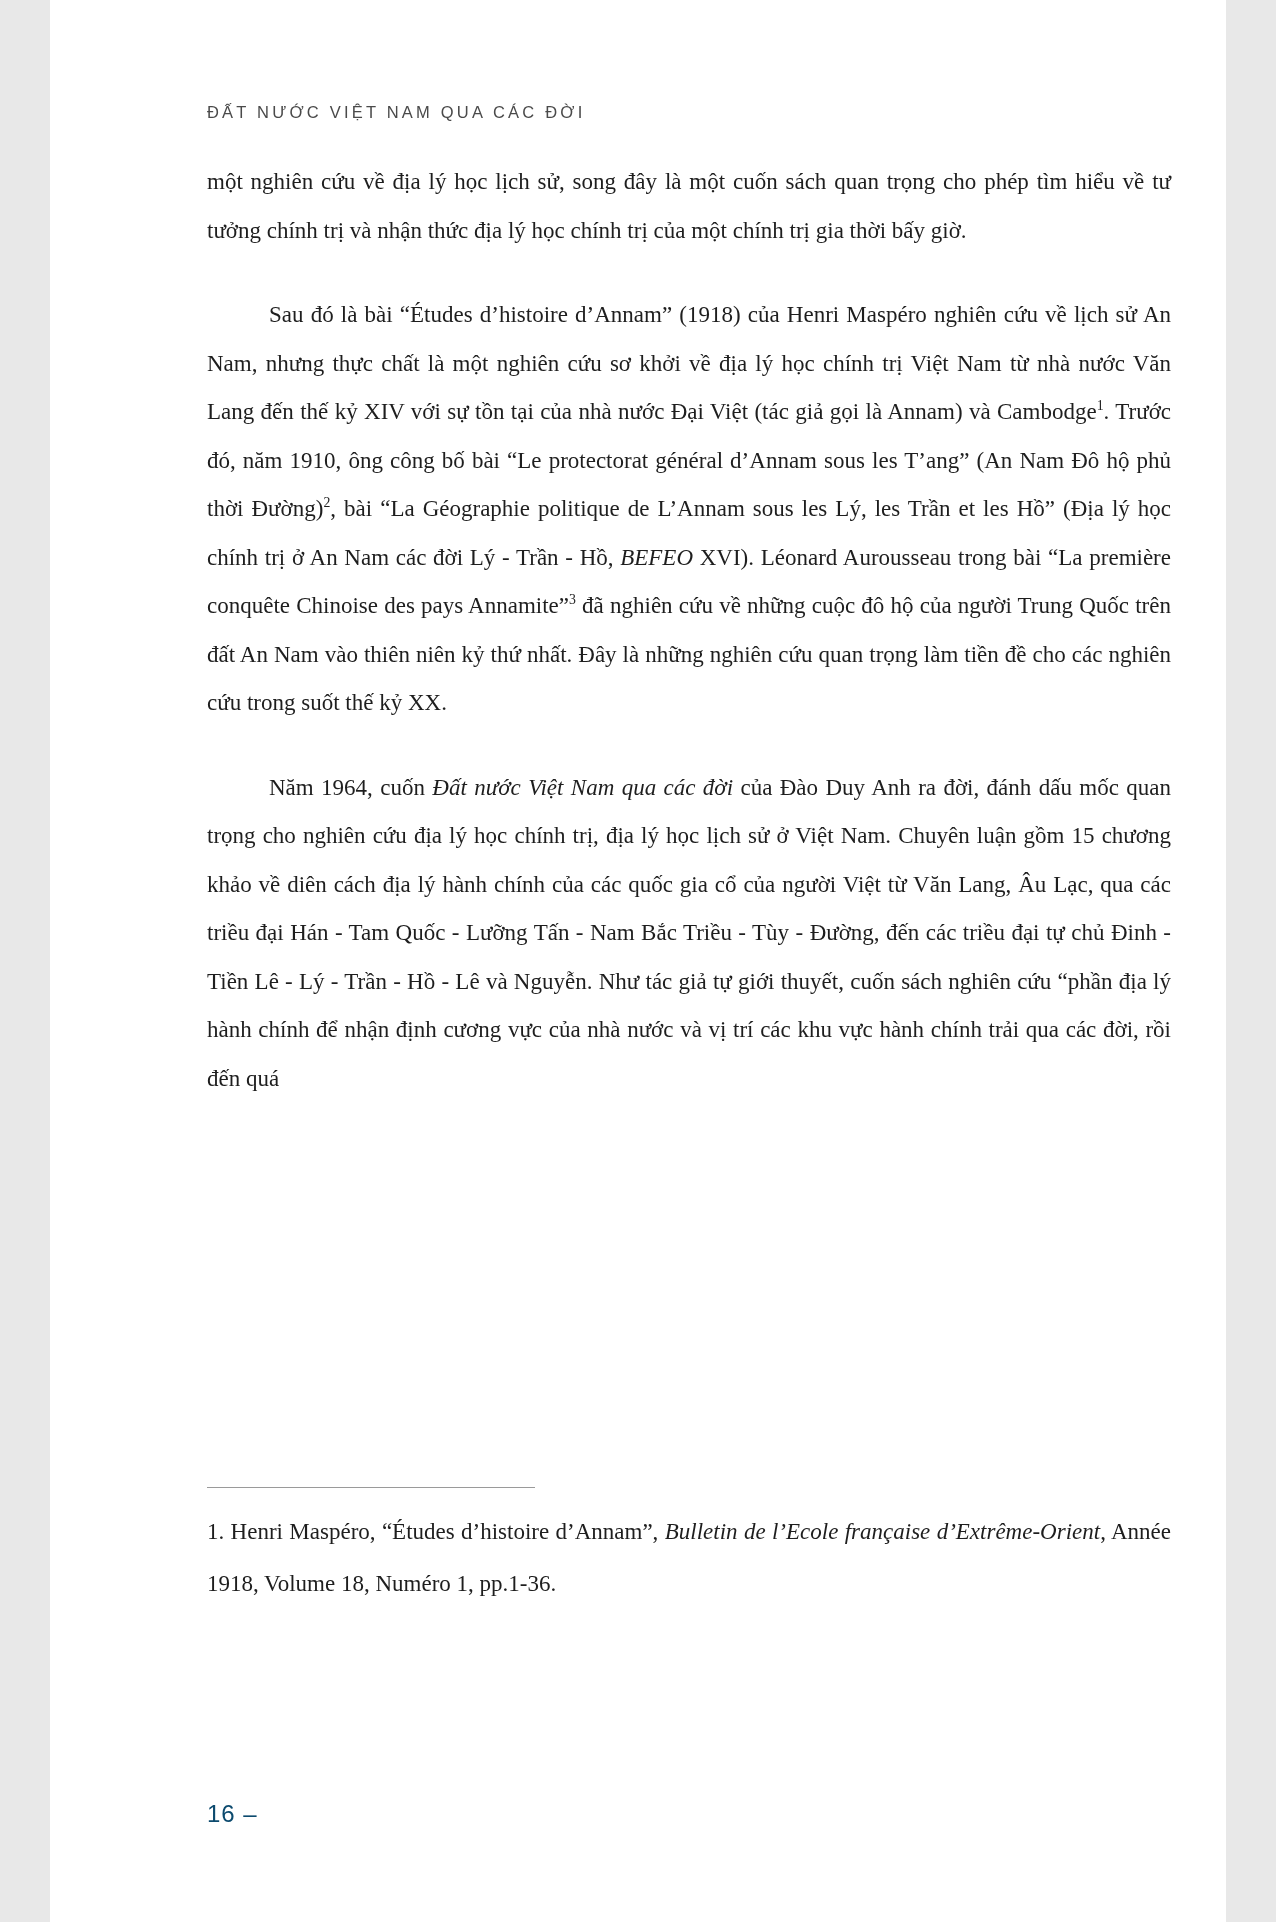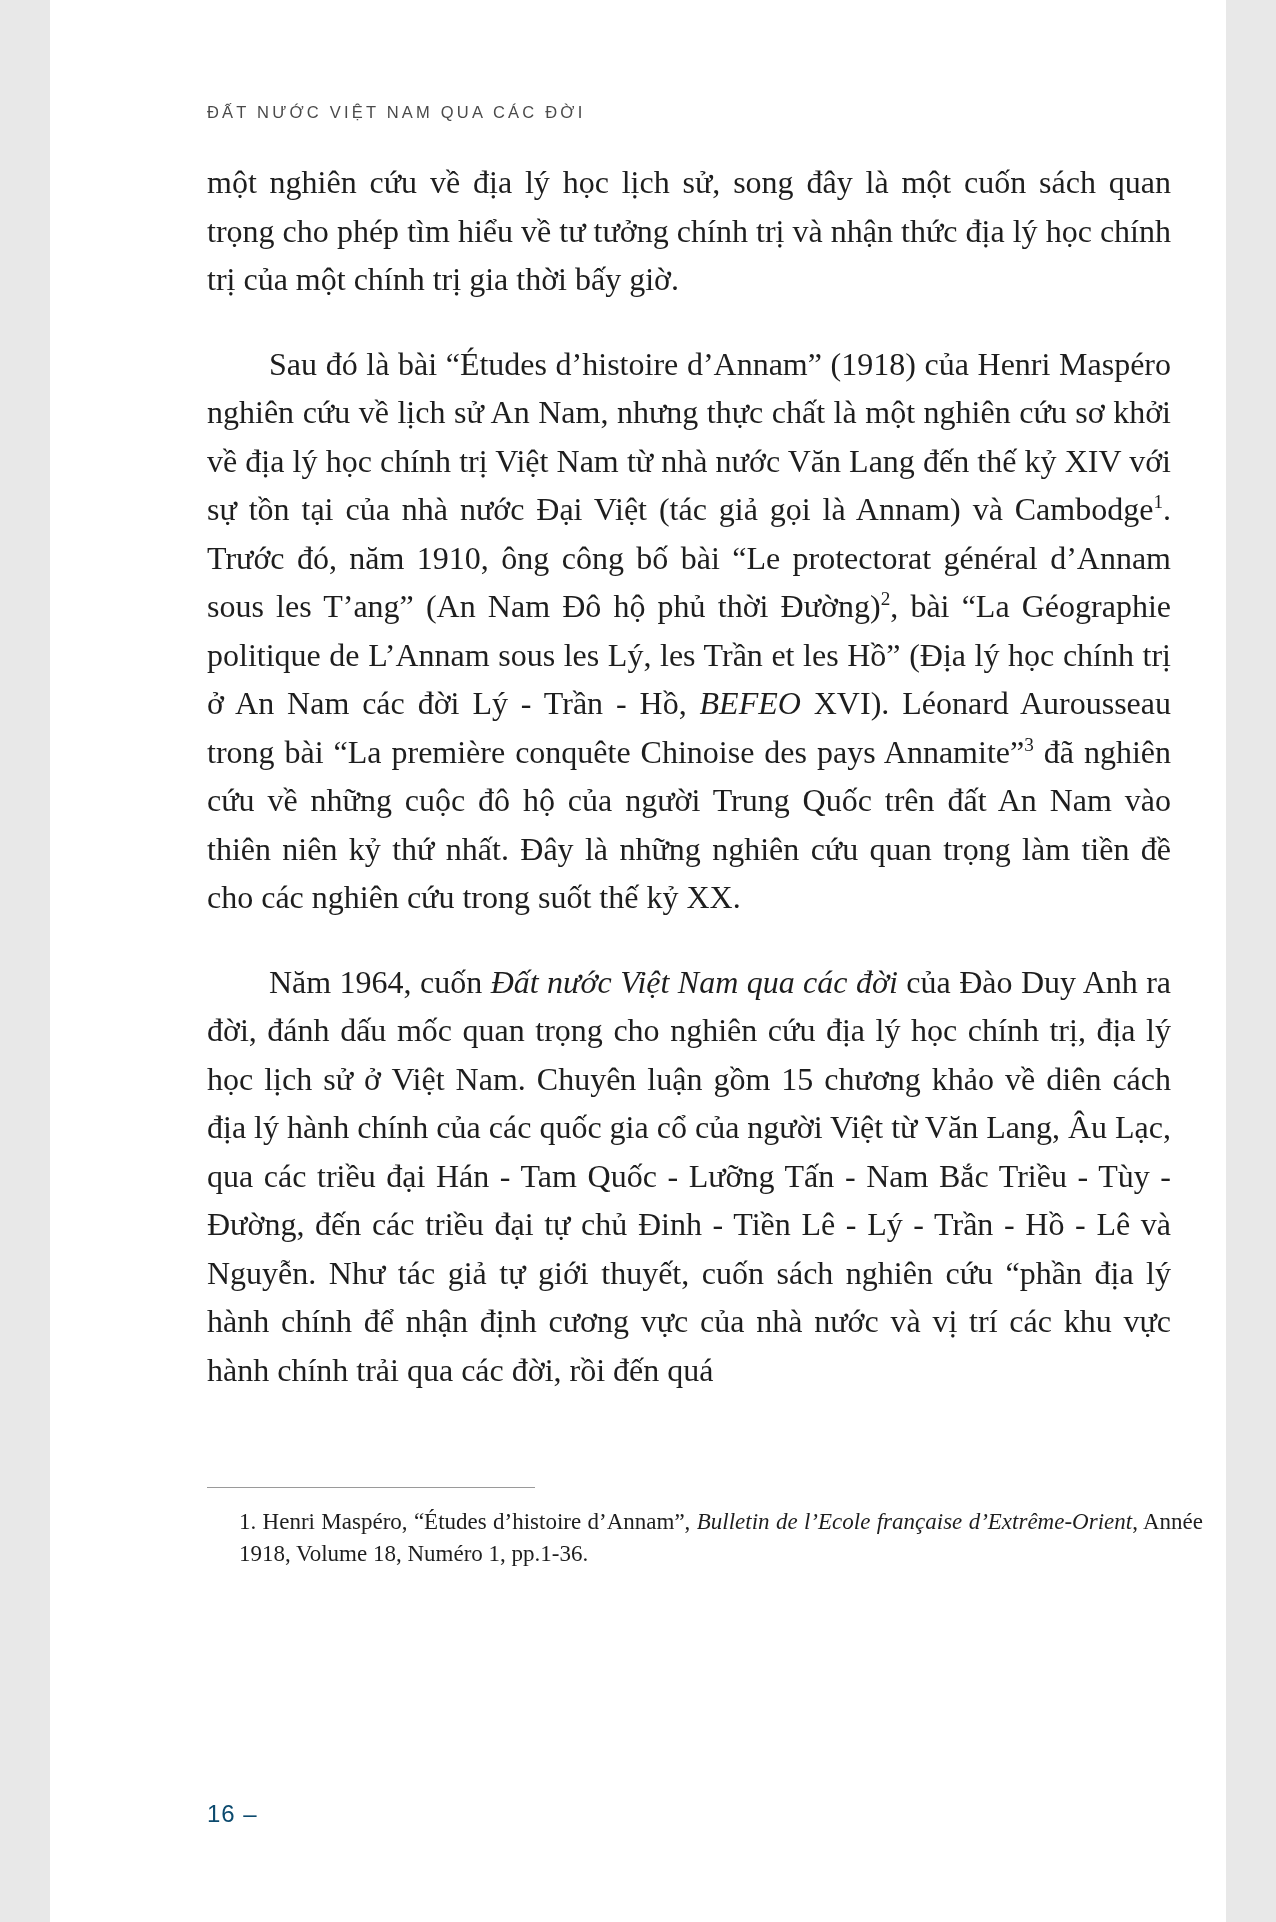--- a/index.html
+++ b/index.html
@@ -26,21 +26,21 @@
     font-size: 16.5px;
     letter-spacing: 3.2px;
     color: #4a4a4a;
     white-space: nowrap;
   }
   .body-text {
     position: absolute;
     top: 158px;
     left: 157px;
     width: 964px;
-    font-size: 32px;
+    font-size: 23px;
     line-height: 48.5px;
     text-align: justify;
   }
   .para {
     margin: 0;
   }
   .para + .para {
     margin-top: 13px;
   }
   .para.indent {
@@ -59,23 +59,22 @@
     width: 328px;
     height: 1px;
     background: #9a9a9a;
   }
   .footnotes {
     position: absolute;
     top: 1506px;
     left: 157px;
     width: 964px;
     font-size: 23px;
-    line-height: 32px;
+    line-height: 52px;
     text-align: justify;
-    margin-left: 32px;
   }
   .footnote {
     margin: 0 0 16px 0;
   }
   .page-number {
     position: absolute;
     top: 1800px;
     left: 157px;
     font-family: "Liberation Sans", "DejaVu Sans", sans-serif;
     font-size: 24px;

